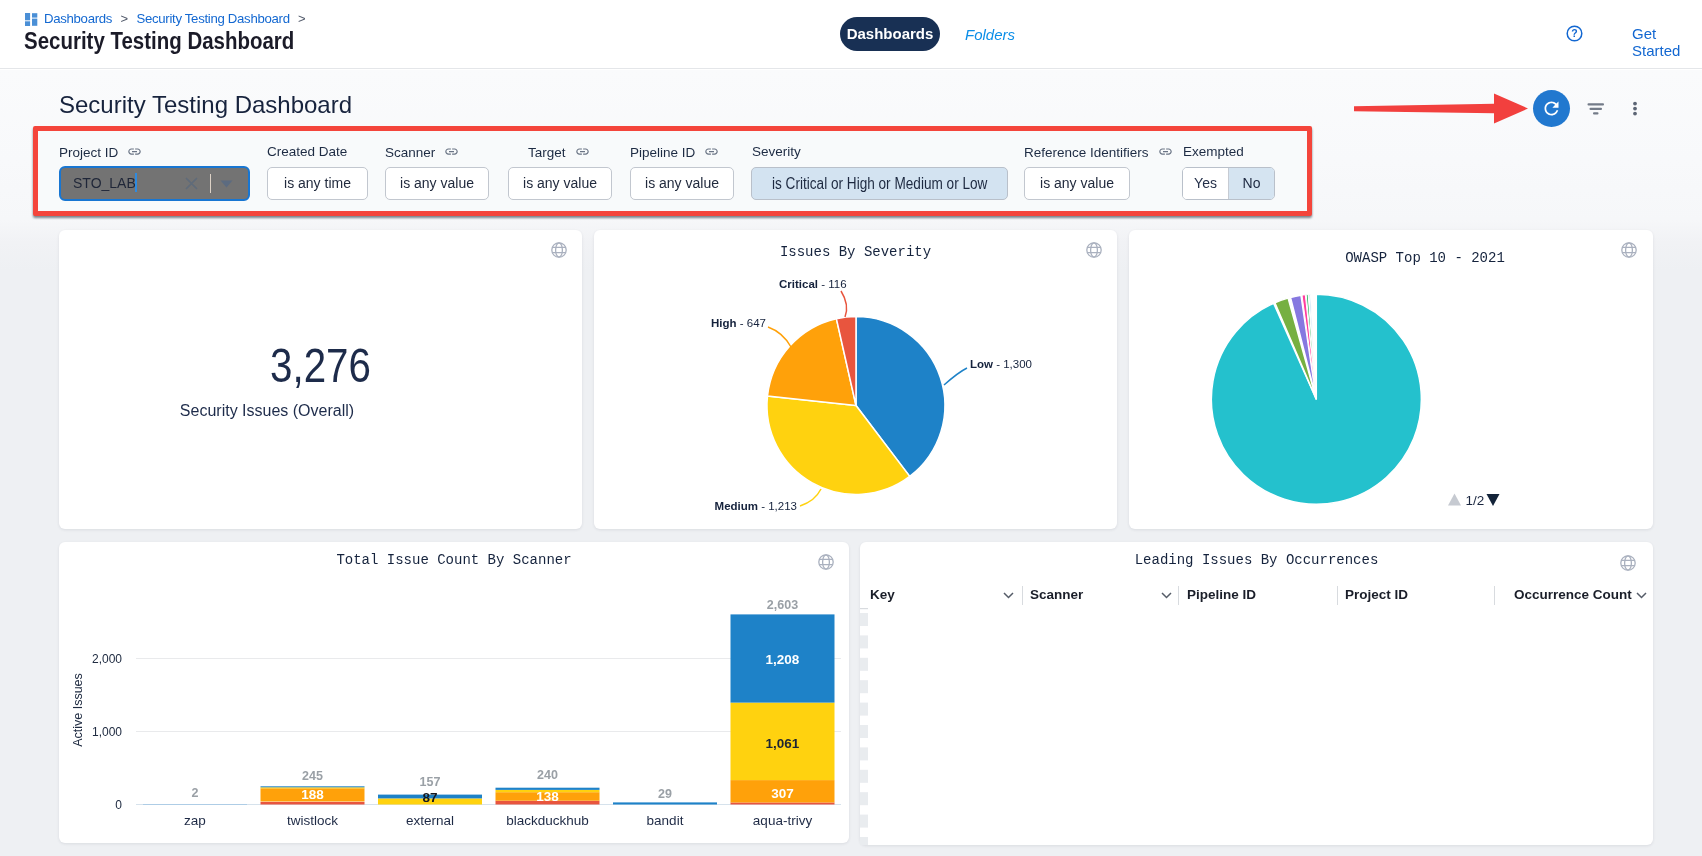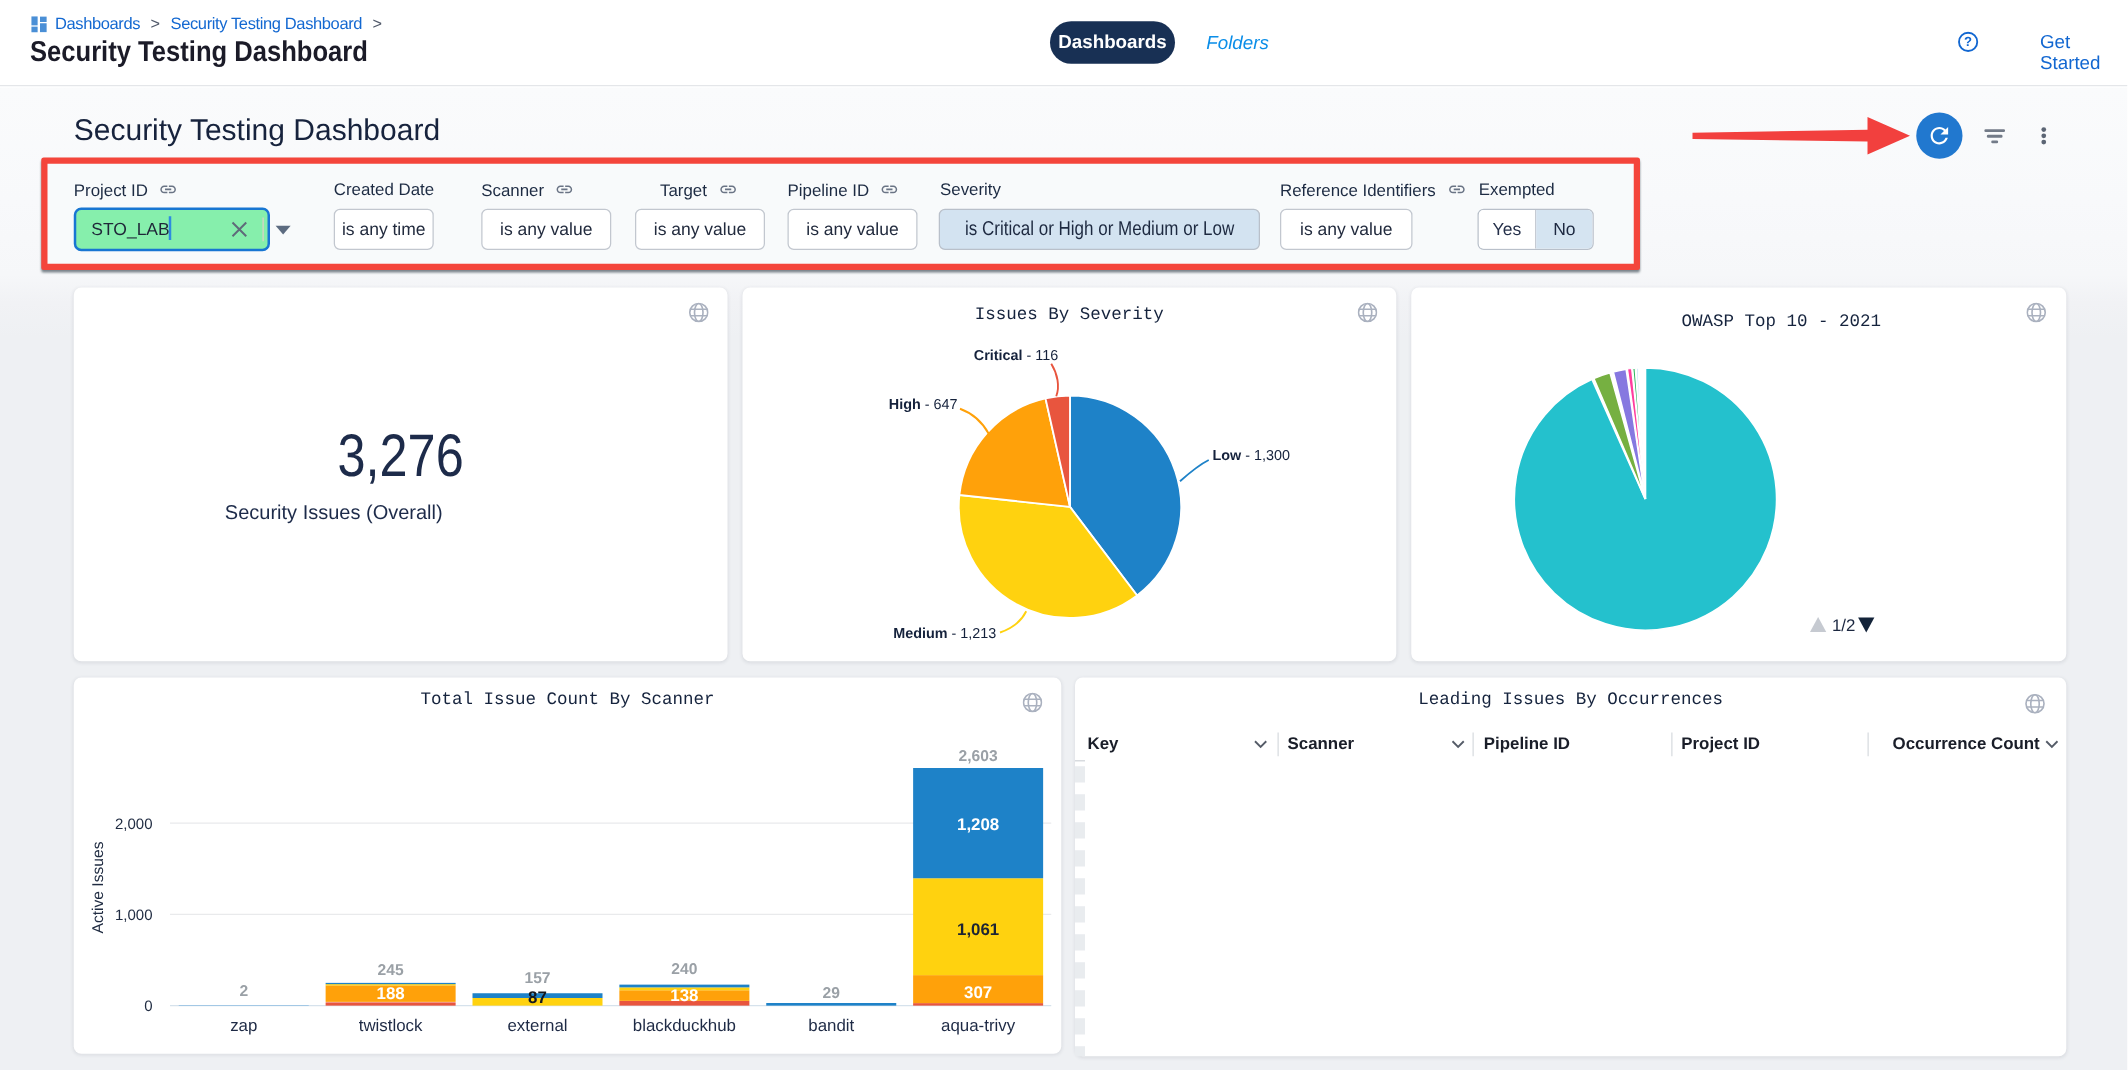--- a/index.html
+++ b/index.html
@@ -72,34 +72,34 @@
       <circle cx="295" cy="23.6" r="1.9"></circle>
       <circle cx="295" cy="28.6" r="1.9"></circle>
     </g>
   </svg>
 
   <div id="redbox"></div>
 
   <div class="flabel" style="left:59px">Project ID<svg class="linkic" width="15" height="15" viewBox="0 0 24 24" fill="#6a7485">
       <path d="M3.9 12c0-1.71 1.39-3.1 3.1-3.1h4V7H7c-2.76 0-5 2.24-5 5s2.24 5 5 5h4v-1.9H7c-1.71 0-3.1-1.39-3.1-3.1zM8 13h8v-2H8v2zm9-6h-4v1.9h4c1.71 0 3.1 1.39 3.1 3.1s-1.39 3.1-3.1 3.1h-4V17h4c2.76 0 5-2.24 5-5s-2.24-5-5-5z"></path>
     </svg></div>
-  <div class="abs" style="left:59px;top:166px;width:157px;height:35px;background:#86efac;border:2px solid #1876d2;border-radius:6px;z-index:3">
+  <div class="abs" style="left:59px;top:166px;width:191px;height:35px;background:#737373;border:2px solid #1876d2;border-radius:6px;z-index:3">
     <span style="position:absolute;left:12px;top:7px;font-size:14px;color:#1f2638">STO_LAB</span>
     <span style="position:absolute;left:74px;top:5px;width:1.5px;height:19px;background:#2e8be0"></span>
     <svg style="position:absolute;left:124px;top:9px" width="13" height="13" viewBox="0 0 13 13">
       <path d="M1 1 L12 12 M12 1 L1 12" stroke="#5f6b7a" stroke-width="1.6"></path>
     </svg>
     <span style="position:absolute;left:149px;top:6px;width:1px;height:19px;background:#ddd2c6"></span>
     <svg style="position:absolute;left:159px;top:12px" width="13" height="8" viewBox="0 0 13 8">
       <path d="M0.5 0.5 L12.5 0.5 L6.5 7.5 Z" fill="#5c6b80"></path>
     </svg>
   </div>
 
   <div class="flabel" style="left:267px">Created Date</div>
-  <div class="fbox" style="left:267px;width:80px">is any time</div>
+  <div class="fbox" style="left:267px;width:101px">is any time</div>
 
   <div class="flabel" style="left:385px">Scanner<svg class="linkic" width="15" height="15" viewBox="0 0 24 24" fill="#6a7485">
       <path d="M3.9 12c0-1.71 1.39-3.1 3.1-3.1h4V7H7c-2.76 0-5 2.24-5 5s2.24 5 5 5h4v-1.9H7c-1.71 0-3.1-1.39-3.1-3.1zM8 13h8v-2H8v2zm9-6h-4v1.9h4c1.71 0 3.1 1.39 3.1 3.1s-1.39 3.1-3.1 3.1h-4V17h4c2.76 0 5-2.24 5-5s-2.24-5-5-5z"></path>
     </svg></div>
   <div class="fbox" style="left:385px;width:104px">is any value</div>
 
   <div class="flabel" style="left:528px">Target<svg class="linkic" width="15" height="15" viewBox="0 0 24 24" fill="#6a7485">
       <path d="M3.9 12c0-1.71 1.39-3.1 3.1-3.1h4V7H7c-2.76 0-5 2.24-5 5s2.24 5 5 5h4v-1.9H7c-1.71 0-3.1-1.39-3.1-3.1zM8 13h8v-2H8v2zm9-6h-4v1.9h4c1.71 0 3.1 1.39 3.1 3.1s-1.39 3.1-3.1 3.1h-4V17h4c2.76 0 5-2.24 5-5s-2.24-5-5-5z"></path>
     </svg></div>
   <div class="fbox" style="left:508px;width:104px">is any value</div>

